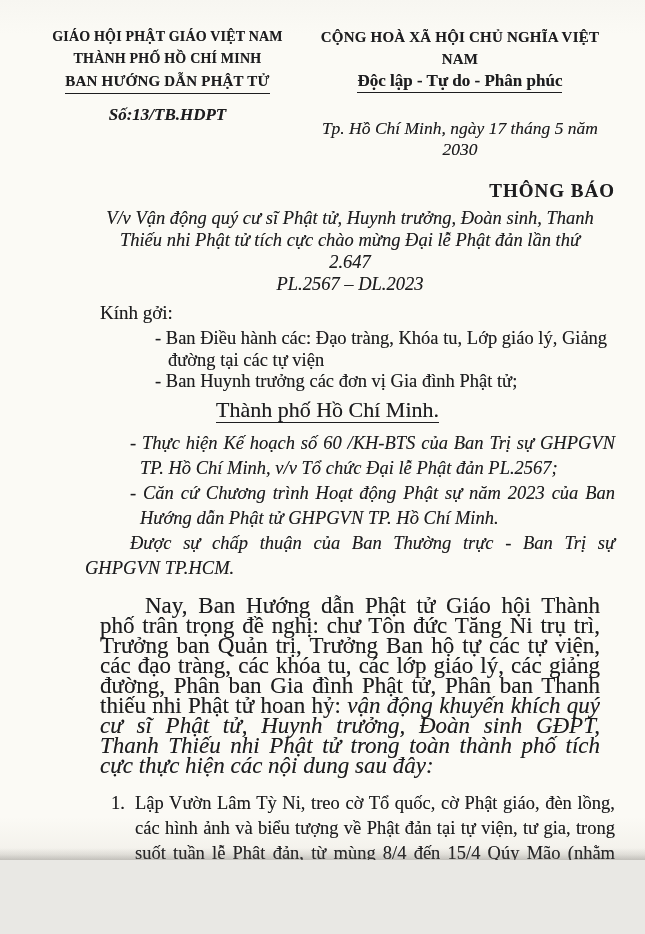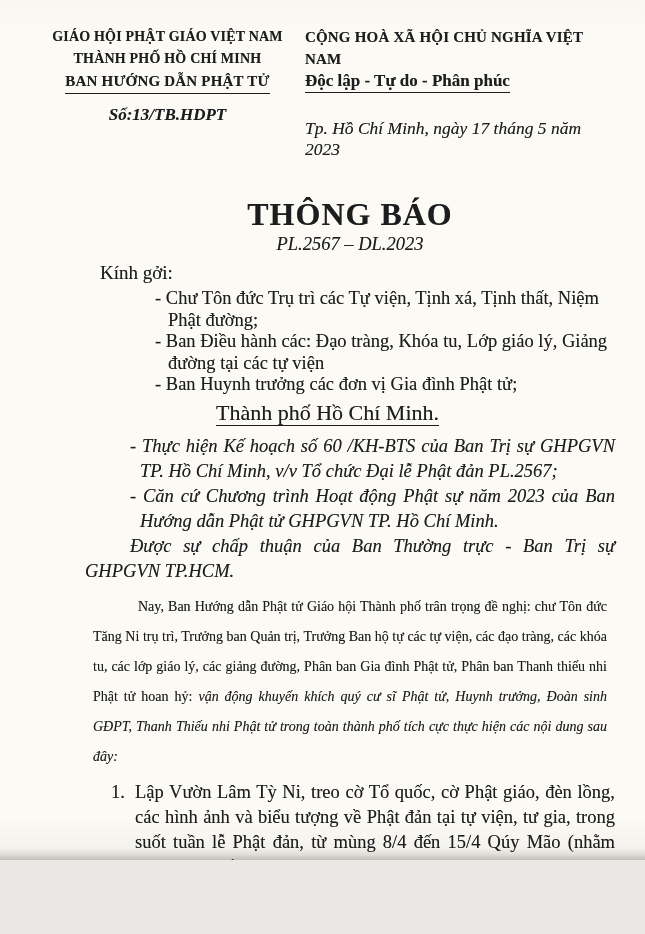--- a/index.html
+++ b/index.html
@@ -14,36 +14,36 @@
     font-family:"Liberation Serif","DejaVu Serif",serif;
     overflow:hidden;
     text-shadow:0 0 0.4px rgba(20,20,20,0.45);
   }
   .header{display:flex;align-items:flex-start;}
   .header-left{width:47%;text-align:center;}
   .org-line{font-size:14px;line-height:22px;font-weight:600;letter-spacing:0.2px;}
   .org-line.bold{font-size:15px;font-weight:700;}
   .u{border-bottom:1.6px solid currentColor;padding-bottom:1px;display:inline-block;}
   .doc-number{margin-top:11px;font-style:italic;font-weight:600;font-size:17px;}
-  .header-right{width:53%;text-align:left;}
+  .header-right{width:53%;text-align:center;}
   .nat-line1{font-size:15px;font-weight:700;line-height:22px;letter-spacing:0.2px;}
   .nat-line2{font-size:17px;font-weight:700;margin-top:1px;}
   .dateline{margin-top:25px;font-style:italic;font-size:17.5px;font-weight:500;}
   .content{margin-left:55px;width:530px;}
-  .title{text-align:center;font-size:32px;font-weight:700;letter-spacing:1px;margin-top:36px;}
+  .title{text-align:right;font-size:19px;font-weight:700;letter-spacing:1px;margin-top:20px;}
   .subject{width:505px;margin:5px auto 0;text-align:center;font-style:italic;font-weight:500;font-size:18.5px;line-height:22px;}
   .subject-line2{text-align:center;font-style:italic;font-weight:500;font-size:18.5px;line-height:22px;}
   .salutation{margin-top:6px;padding-left:15px;font-size:19px;line-height:24px;}
   .recipients{margin-top:3px;font-size:18.5px;line-height:21.5px;}
   .recipient{padding-left:83px;text-indent:-13px;}
   .place-line{text-align:center;padding-right:45px;margin-top:5px;font-size:22px;line-height:23px;}
   .citations{margin-top:8px;font-size:18.5px;line-height:25px;}
   .citation{padding-left:55px;text-indent:-10px;font-style:italic;font-weight:500;text-align:justify;}
   .approval{text-indent:45px;font-style:italic;font-weight:500;text-align:justify;}
-  .request{margin:8px;text-indent:45px;text-align:justify;font-size:14px;line-height:30px;}
+  .request{margin:15px;text-indent:45px;text-align:justify;font-size:23px;line-height:20px;}
   .i{font-style:italic;font-weight:500;}
   .list{margin-top:1px;}
   .list-item{position:relative;padding-left:50px;text-align:justify;font-size:18.5px;line-height:25px;}
   .num{position:absolute;left:26px;top:0;}
   .bottom-shade{position:absolute;left:0;right:0;bottom:0;height:12px;
     background:linear-gradient(180deg,rgba(120,118,112,0) 0%,rgba(120,118,112,0.16) 55%,rgba(95,93,88,0.32) 100%);}
 </style>
 </head>
 <body>
 
@@ -52,31 +52,31 @@
   <div class="header">
     <div class="header-left">
       <div class="org-line">GIÁO HỘI PHẬT GIÁO VIỆT NAM</div>
       <div class="org-line">THÀNH PHỐ HỒ CHÍ MINH</div>
       <div class="org-line bold"><span class="u">BAN HƯỚNG DẪN PHẬT TỬ</span></div>
       <div class="doc-number">Số:13/TB.HDPT</div>
     </div>
     <div class="header-right">
       <div class="nat-line1">CỘNG HOÀ XÃ HỘI CHỦ NGHĨA VIỆT NAM</div>
       <div class="nat-line2"><span class="u">Độc lập - Tự do - Phân phúc</span></div>
-      <div class="dateline">Tp. Hồ Chí Minh, ngày 17 tháng 5 năm 2023</div>
+      <div class="dateline">Tp. Hồ Chí Minh, ngày 17 tháng 5 năm 2030</div>
     </div>
   </div>
 
   <div class="content">
     <div class="title">THÔNG BÁO</div>
+    <div class="subject">V/v Vận động quý cư sĩ Phật tử, Huynh trưởng, Đoàn sinh, Thanh Thiếu nhi Phật tử tích cực chào mừng Đại lễ Phật đản lần thứ 2.647</div>
     <div class="subject-line2">PL.2567 – DL.2023</div>
 
     <div class="salutation">Kính gởi:</div>
     <div class="recipients">
-      <div class="recipient">- Chư Tôn đức Trụ trì các Tự viện, Tịnh xá, Tịnh thất, Niệm Phật đường;</div>
       <div class="recipient">- Ban Điều hành các: Đạo tràng, Khóa tu, Lớp giáo lý, Giảng đường tại các tự viện</div>
       <div class="recipient">- Ban Huynh trưởng các đơn vị Gia đình Phật tử;</div>
     </div>
     <div class="place-line"><span class="u">Thành phố Hồ Chí Minh.</span></div>
 
     <div class="citations">
       <div class="citation">- Thực hiện Kế hoạch số 60 /KH-BTS của Ban Trị sự GHPGVN TP. Hồ Chí Minh, v/v Tổ chức Đại lễ Phật đản PL.2567;</div>
       <div class="citation">- Căn cứ Chương trình Hoạt động Phật sự năm 2023 của Ban Hướng dẫn Phật tử GHPGVN TP. Hồ Chí Minh.</div>
       <div class="approval">Được sự chấp thuận của Ban Thường trực - Ban Trị sự GHPGVN TP.HCM.</div>
     </div>

